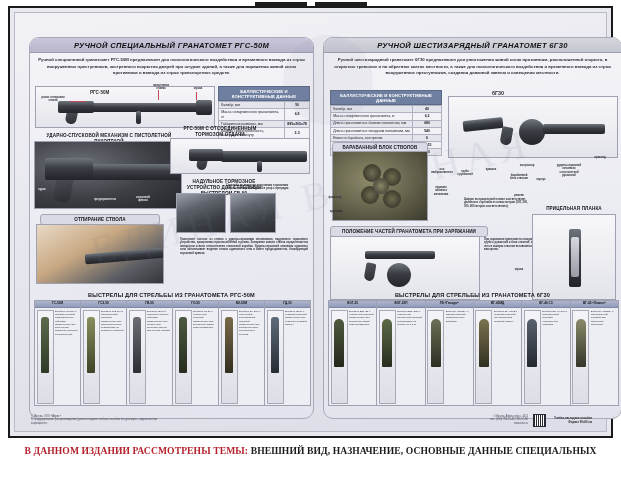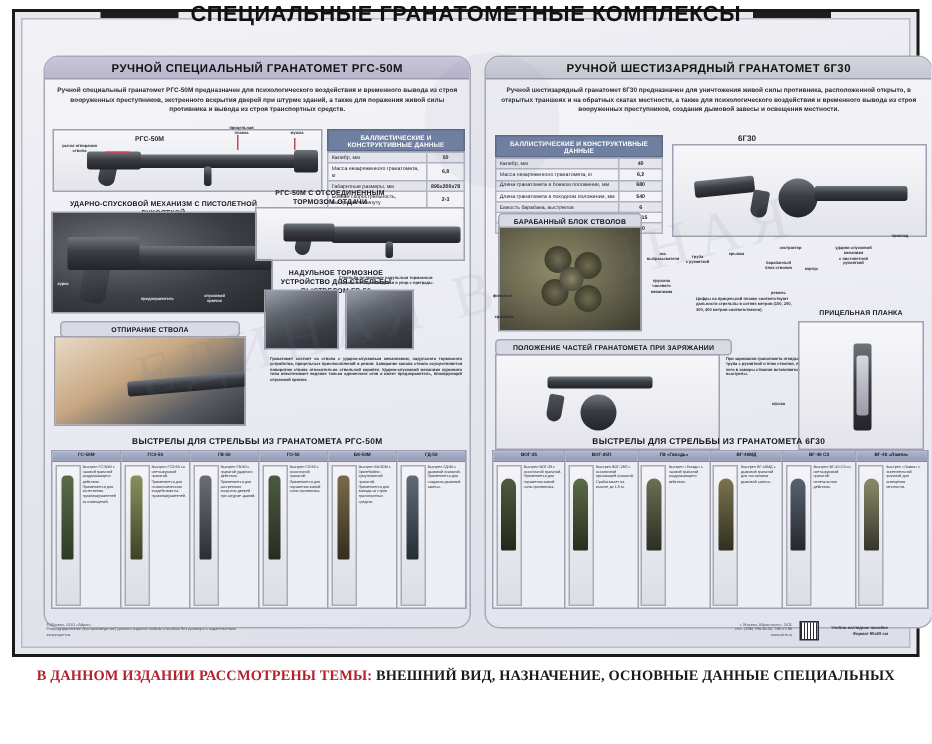--- a/index.html
+++ b/index.html
@@ -86,22 +86,22 @@
   .panel-left  { left: 14px;  width: 285px; }
   .panel-right { left: 308px; width: 299px; }
 
   .panel-head {
     height: 15px;
     display: flex; align-items: center; justify-content: center;
     font-size: 7.6px; font-weight: bold; letter-spacing: 0.3px;
     color: #111;
     border-bottom: 1px solid #9a9bab;
   }
-  .panel-left .panel-head  { background: linear-gradient(180deg,#c9c6da,#b9b6cd); }
-  .panel-right .panel-head { background: linear-gradient(180deg,#d5d7de,#c4c6d0); }
+  .panel-left .panel-head  { background: linear-gradient(180deg,#c9c6da,#b9b6cd); font-style: italic; }
+  .panel-right .panel-head { background: linear-gradient(180deg,#d5d7de,#c4c6d0); font-style: italic; }
 
   .panel-intro {
     padding: 4px 7px 3px;
     font-size: 4.3px;
     line-height: 1.55;
     font-weight: bold;
     text-align: center;
     color: #2b2b33;
   }
 
@@ -299,21 +299,20 @@
     margin-top: 24px;
   }
 </style>
 </head>
 <body>
 
 <div id="poster">
 
   <div class="master-title-wrap">
     <div class="title-rule"></div>
-    <div class="master-title">СПЕЦИАЛЬНЫЕ ГРАНАТОМЕТНЫЕ КОМПЛЕКСЫ</div>
     <div class="title-rule"></div>
   </div>
 
   <div class="sheet">
     <div class="sheet-inner">
 
       <div class="wm2"></div>
       <div class="watermark">ЕДИНАЯ ВОЕННАЯ</div>
 
       <div class="panel panel-left">

